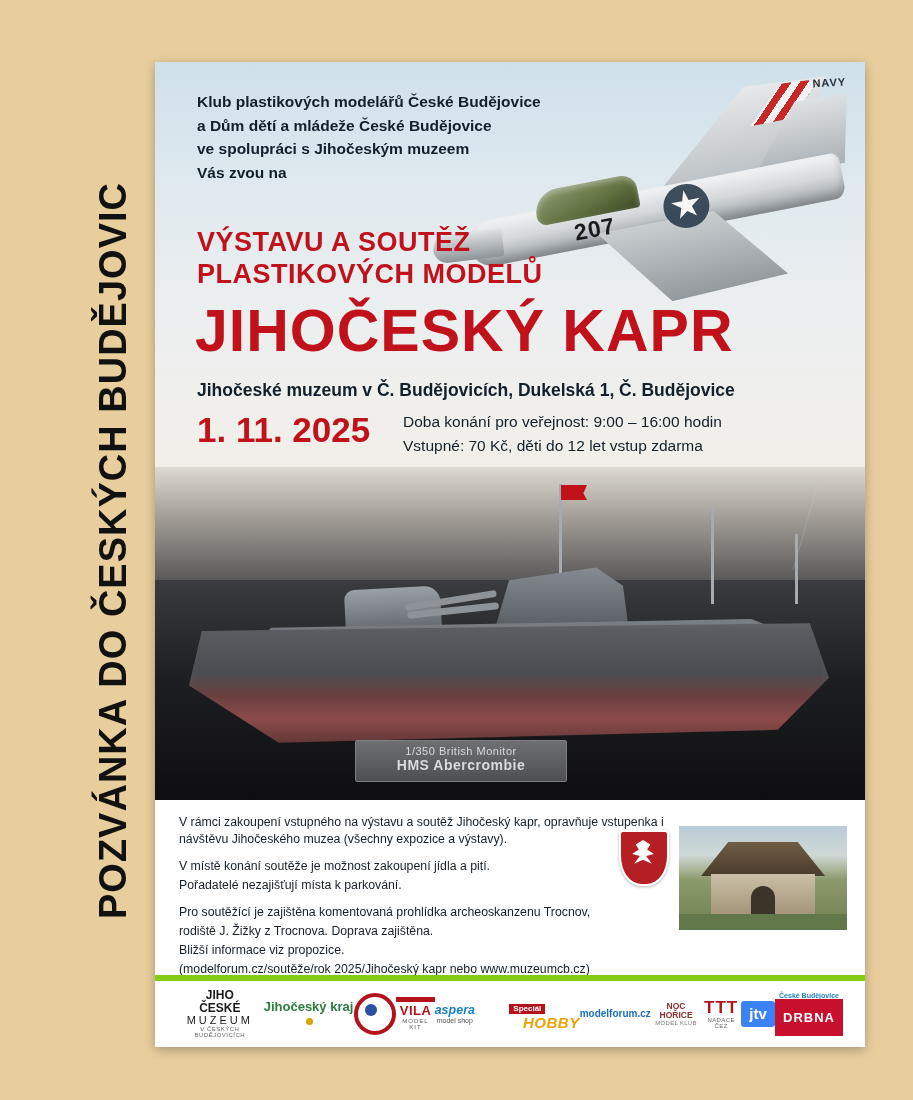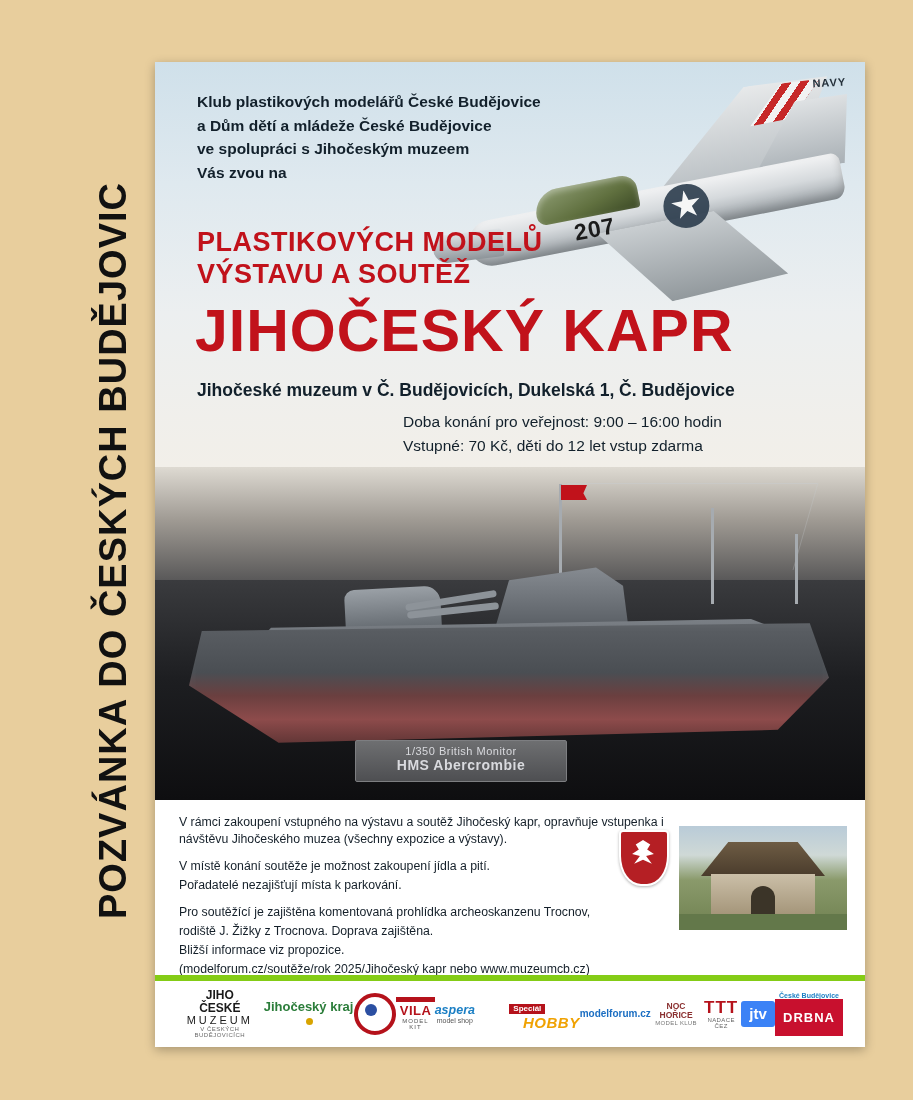--- a/index.html
+++ b/index.html
@@ -482,28 +482,29 @@
     </div>
 
     <div class="intro">
       <div>Klub plastikových modelářů České Budějovice</div>
       <div>a Dům dětí a mládeže České Budějovice</div>
       <div>ve spolupráci s Jihočeským muzeem</div>
       <div>Vás zvou na</div>
     </div>
 
     <div class="headline1">
+      <div>VÝSTAVU A SOUTĚŽ</div>
       <div>PLASTIKOVÝCH MODELŮ</div>
-      <div>VÝSTAVU A SOUTĚŽ</div>
     </div>
 
     <div class="bigtitle">JIHOČESKÝ KAPR</div>
 
     <div class="venue">Jihočeské muzeum v Č. Budějovicích, Dukelská 1, Č. Budějovice</div>
 
+    <div class="date">1. 11. 2025</div>
 
     <div class="details">
       <div>Doba konání pro veřejnost: 9:00 – 16:00 hodin</div>
       <div>Vstupné: 70 Kč, děti do 12 let vstup zdarma</div>
     </div>
   </div>
 
   <div class="ship">
     <div class="water"></div>
     <div class="rig"></div>

